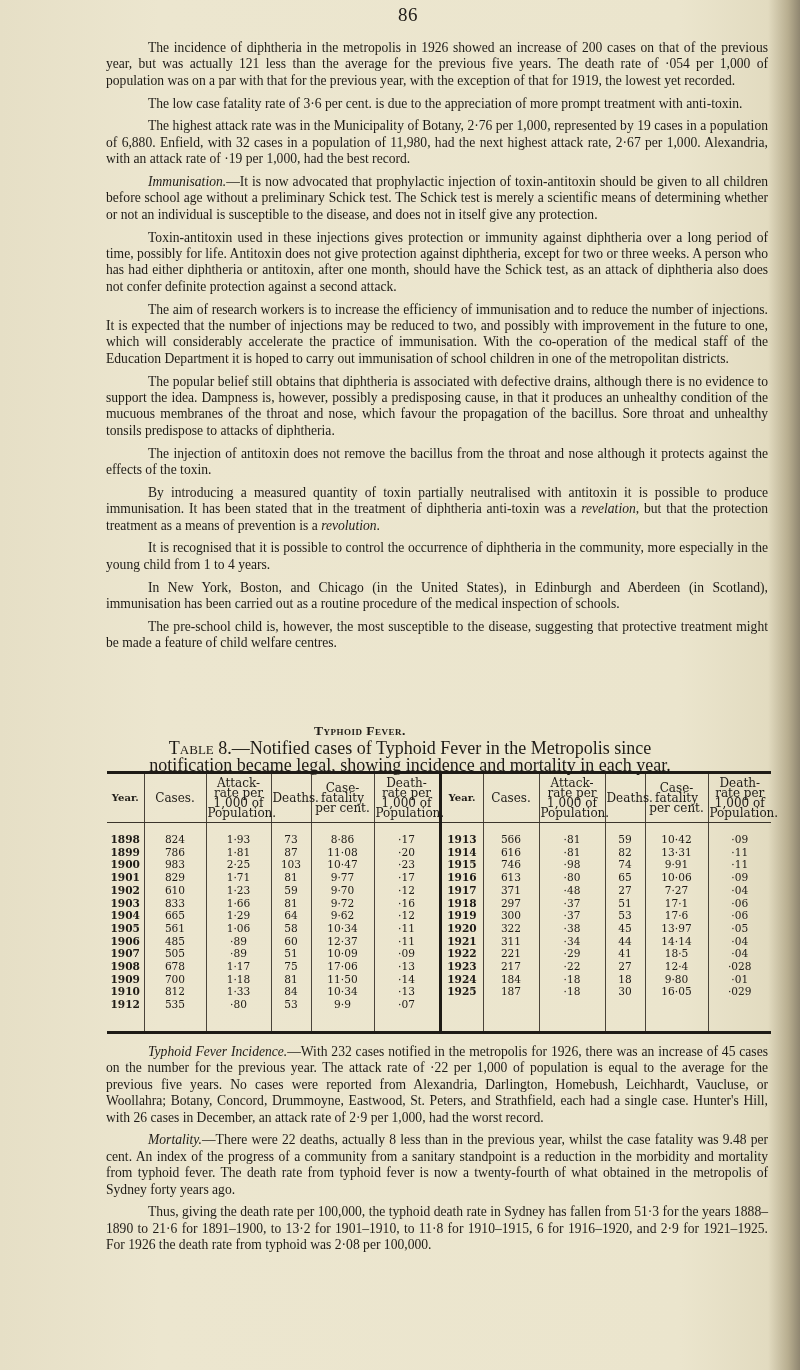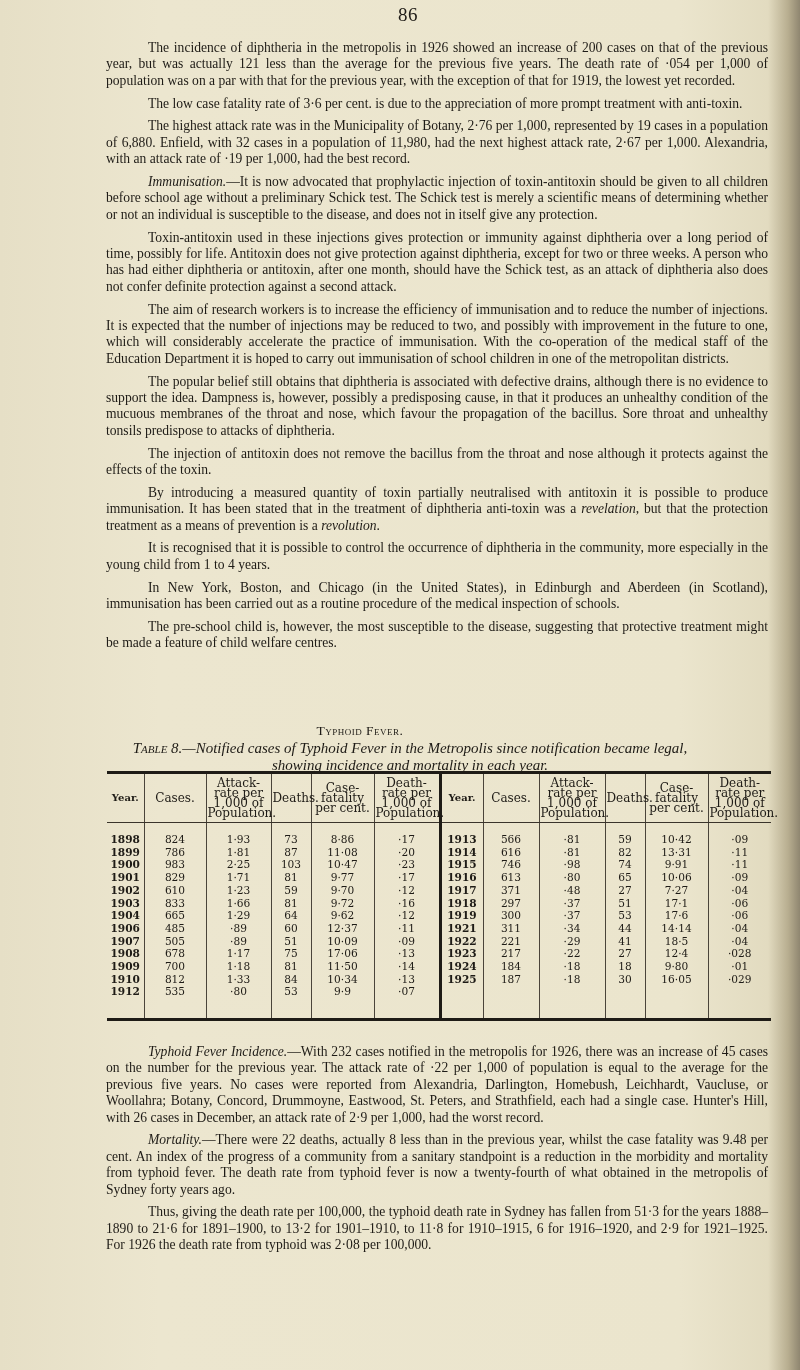--- a/index.html
+++ b/index.html
@@ -15,25 +15,25 @@
   }
   .body-text {
     position:absolute; left:106px; width:662px; top:40px;
     font-size:13.6px; line-height:16.4px; text-align:justify;
   }
   .body-text p { margin:0 0 6.4px 0; text-indent:42px; }
   .body-text p .lead { font-style:italic; }
   .body-text p em { font-style:italic; }
   .section-heading {
     position:absolute; left:0; width:720px; top:723px; text-align:center;
-    font-size:13.5px; font-variant:small-caps; letter-spacing:0.5px;
+    font-size:13.5px; font-variant:small-caps; letter-spacing:0.5px;font-weight:bold;
   }
   .table-caption {
     position:absolute; left:130px; width:560px; top:740px; text-align:center;
-    font-size:15px; line-height:16.5px;font-style:italic;
+    font-size:18px; line-height:16.5px;
   }
   .table-caption .sc { font-variant:small-caps; }
   .data-table {
     position:absolute; left:107px; top:771px; width:664px;
     border-collapse:collapse; table-layout:fixed;
     font-family: "DejaVu Serif", "Liberation Serif", serif;
   }
   .data-table thead th {
     font-weight:normal; font-size:12px; line-height:10px; text-align:center;
     height:48px; padding:0 1px; vertical-align:middle;
@@ -223,20 +223,34 @@
         <td>9·62</td>
         <td>·12</td>
         <td class="split year">1919</td>
         <td>300</td>
         <td>·37</td>
         <td>53</td>
         <td>17·6</td>
         <td>·06</td>
       </tr>
       <tr>
+        <td class="first">1905</td>
+        <td>561</td>
+        <td>1·06</td>
+        <td>58</td>
+        <td>10·34</td>
+        <td>·11</td>
+        <td class="split year">1920</td>
+        <td>322</td>
+        <td>·38</td>
+        <td>45</td>
+        <td>13·97</td>
+        <td>·05</td>
+      </tr>
+      <tr>
         <td class="first">1906</td>
         <td>485</td>
         <td>·89</td>
         <td>60</td>
         <td>12·37</td>
         <td>·11</td>
         <td class="split year">1921</td>
         <td>311</td>
         <td>·34</td>
         <td>44</td>

